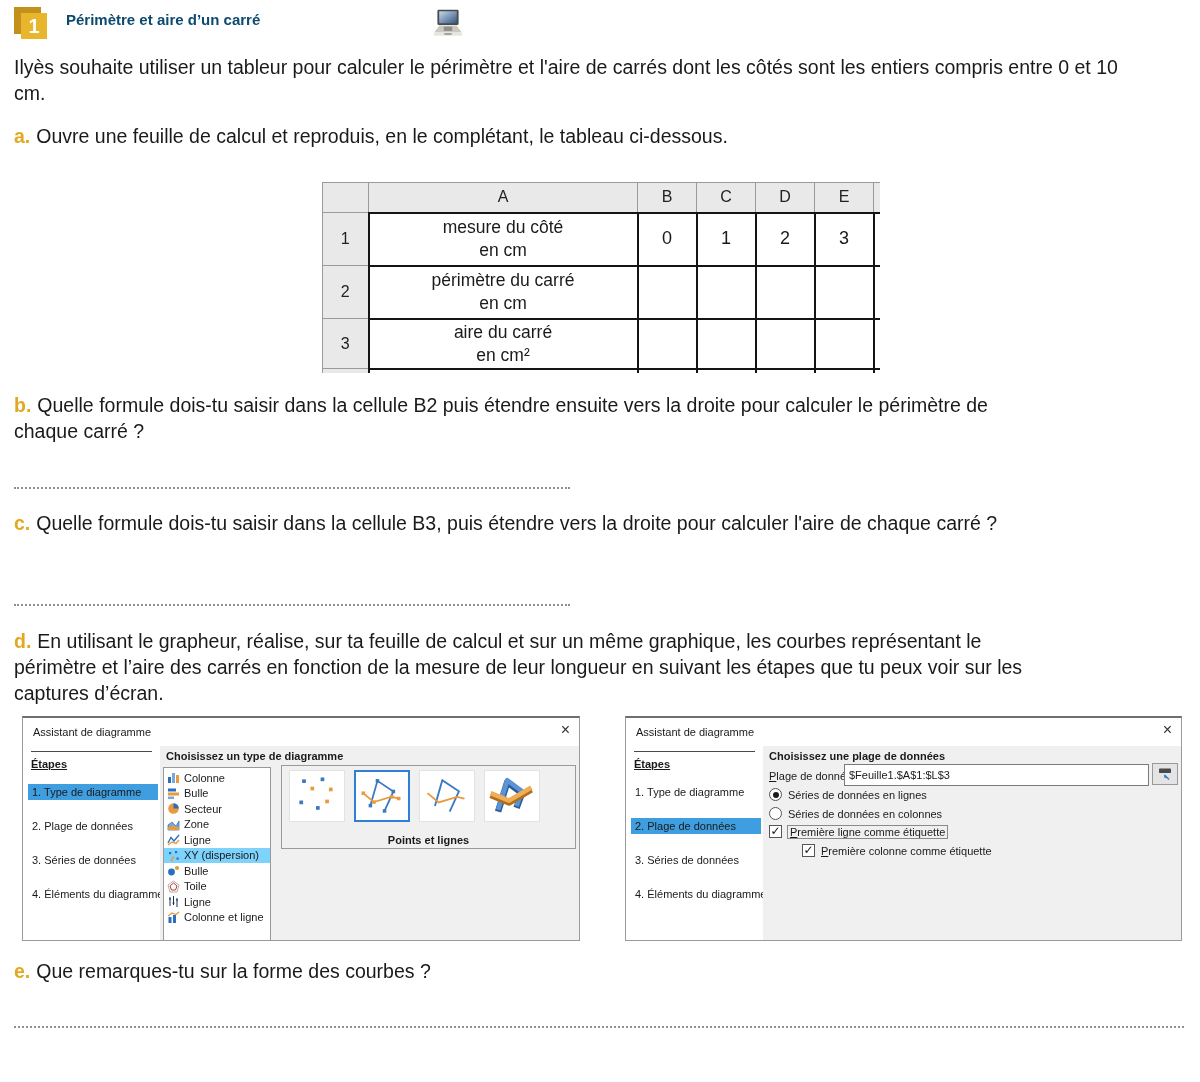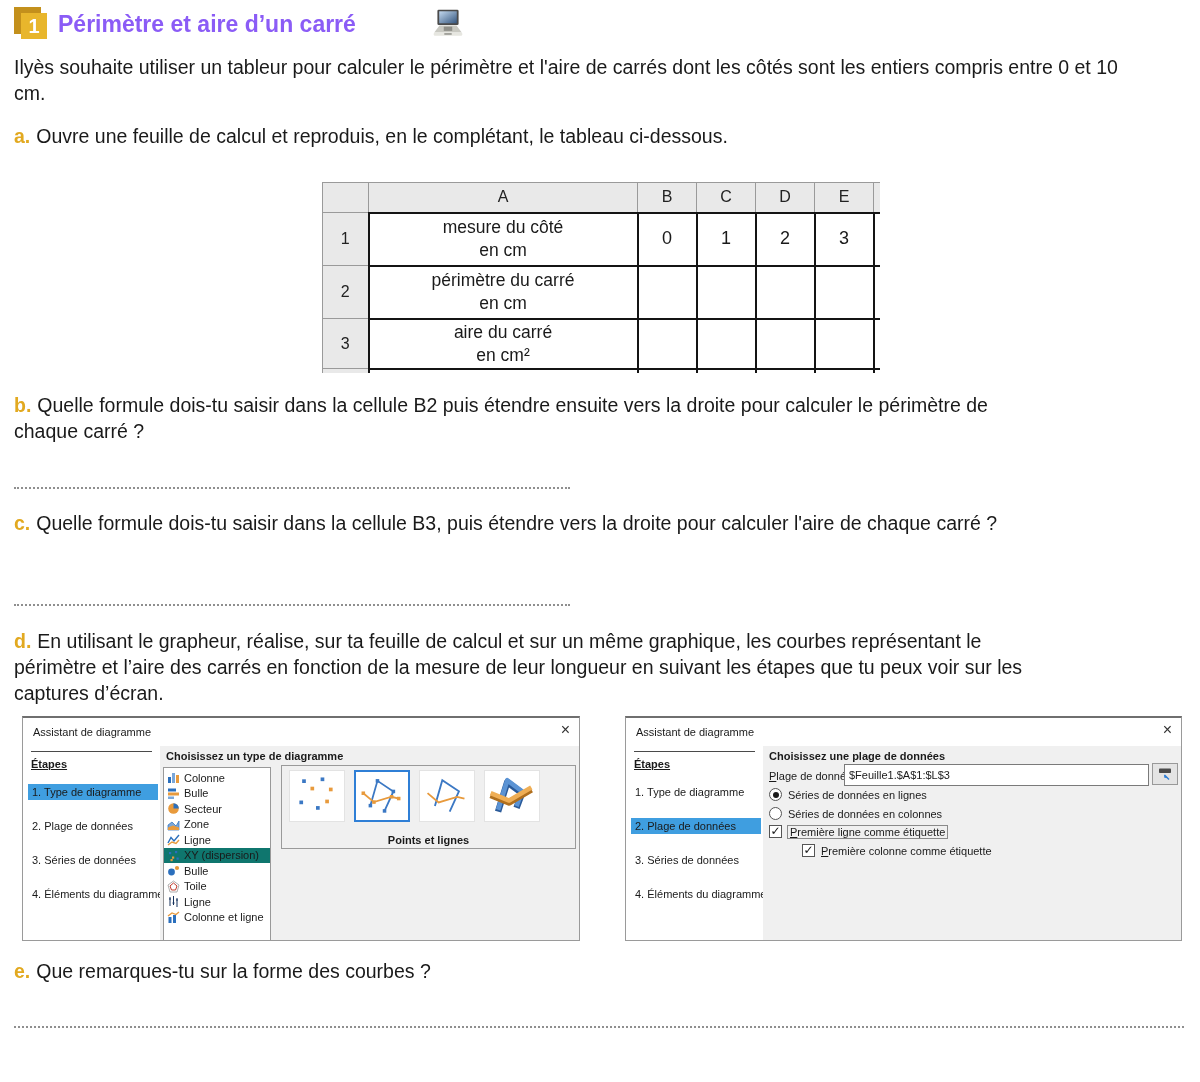--- a/index.html
+++ b/index.html
@@ -4,21 +4,21 @@
 <style>
   html,body{margin:0;padding:0;background:#fff;}
   .page{position:relative;width:1200px;height:1082px;background:#ffffff;
         font-family:"Liberation Sans","DejaVu Sans",sans-serif;color:#1a1a1a;overflow:hidden;}
 
   
   .hdr{position:absolute;left:14px;top:7px;height:36px;}
   .badge-back{position:absolute;left:0;top:0;width:27px;height:27px;background:#c3901c;}
   .badge-front{position:absolute;left:7px;top:6px;width:26px;height:26px;background:#e8b62c;
                color:#fff;font-weight:bold;font-size:20px;display:flex;align-items:center;justify-content:center;}
-  .page-title{position:absolute;left:44px;top:4px;font-size:23px;font-weight:bold;color:#8b5cf6;white-space:nowrap;}
+  .page-title{position:absolute;left:52px;top:4px;font-size:15px;font-weight:bold;color:#0c4a6e;white-space:nowrap;}
   .laptop{position:absolute;left:416px;top:2px;}
 
   
   .intro{position:absolute;left:14px;top:54px;width:1105px;font-size:19.5px;line-height:26px;}
   .q{position:absolute;left:14px;font-size:19.5px;line-height:26px;}
   .q .ltr{color:#e2a920;font-weight:bold;margin-right:6px;}
   .dots{position:absolute;height:0;border-bottom:2px dotted #8f8f8f;}
 
   
   .sheet{position:absolute;left:322px;top:182px;}
@@ -41,21 +41,21 @@
   .steps{position:absolute;left:5px;top:38px;right:2px;}
   .step{padding:2px 4px;margin-bottom:18px;white-space:nowrap;}
   .step.active{background:#3f9ee0;}
   .dlg-body{position:absolute;left:137px;top:28px;right:0;bottom:0;background:#f0f0f0;}
   .panel-title{position:absolute;left:6px;top:4px;font-weight:bold;white-space:nowrap;}
 
   
   .type-list{position:absolute;left:3px;top:21px;bottom:0;width:108px;background:#fff;
              border:1px solid #999;border-bottom:none;padding-top:2px;box-sizing:border-box;}
   .type-item{display:flex;align-items:center;gap:4px;height:15.5px;padding-left:3px;white-space:nowrap;}
-  .type-item.selected{background:#0f766e;}
+  .type-item.selected{background:#7dd3fc;}
   .type-item svg{flex:0 0 auto;}
   .preview-box{position:absolute;left:121px;top:19px;width:293px;height:82px;background:#f0f0f0;
                border:1px solid #9a9a9a;}
   .thumbs{display:flex;gap:9px;padding:4px 0 0 7px;}
   .thumb{width:56px;height:52px;background:#fff;border:1px solid #e3e3e3;box-sizing:border-box;}
   .thumb.selected{border:2px solid #2f7fd6;}
   .thumb-caption{position:absolute;left:0;right:0;bottom:2px;text-align:center;font-weight:bold;}
 
   
   .range-label{position:absolute;left:6px;top:24px;}

